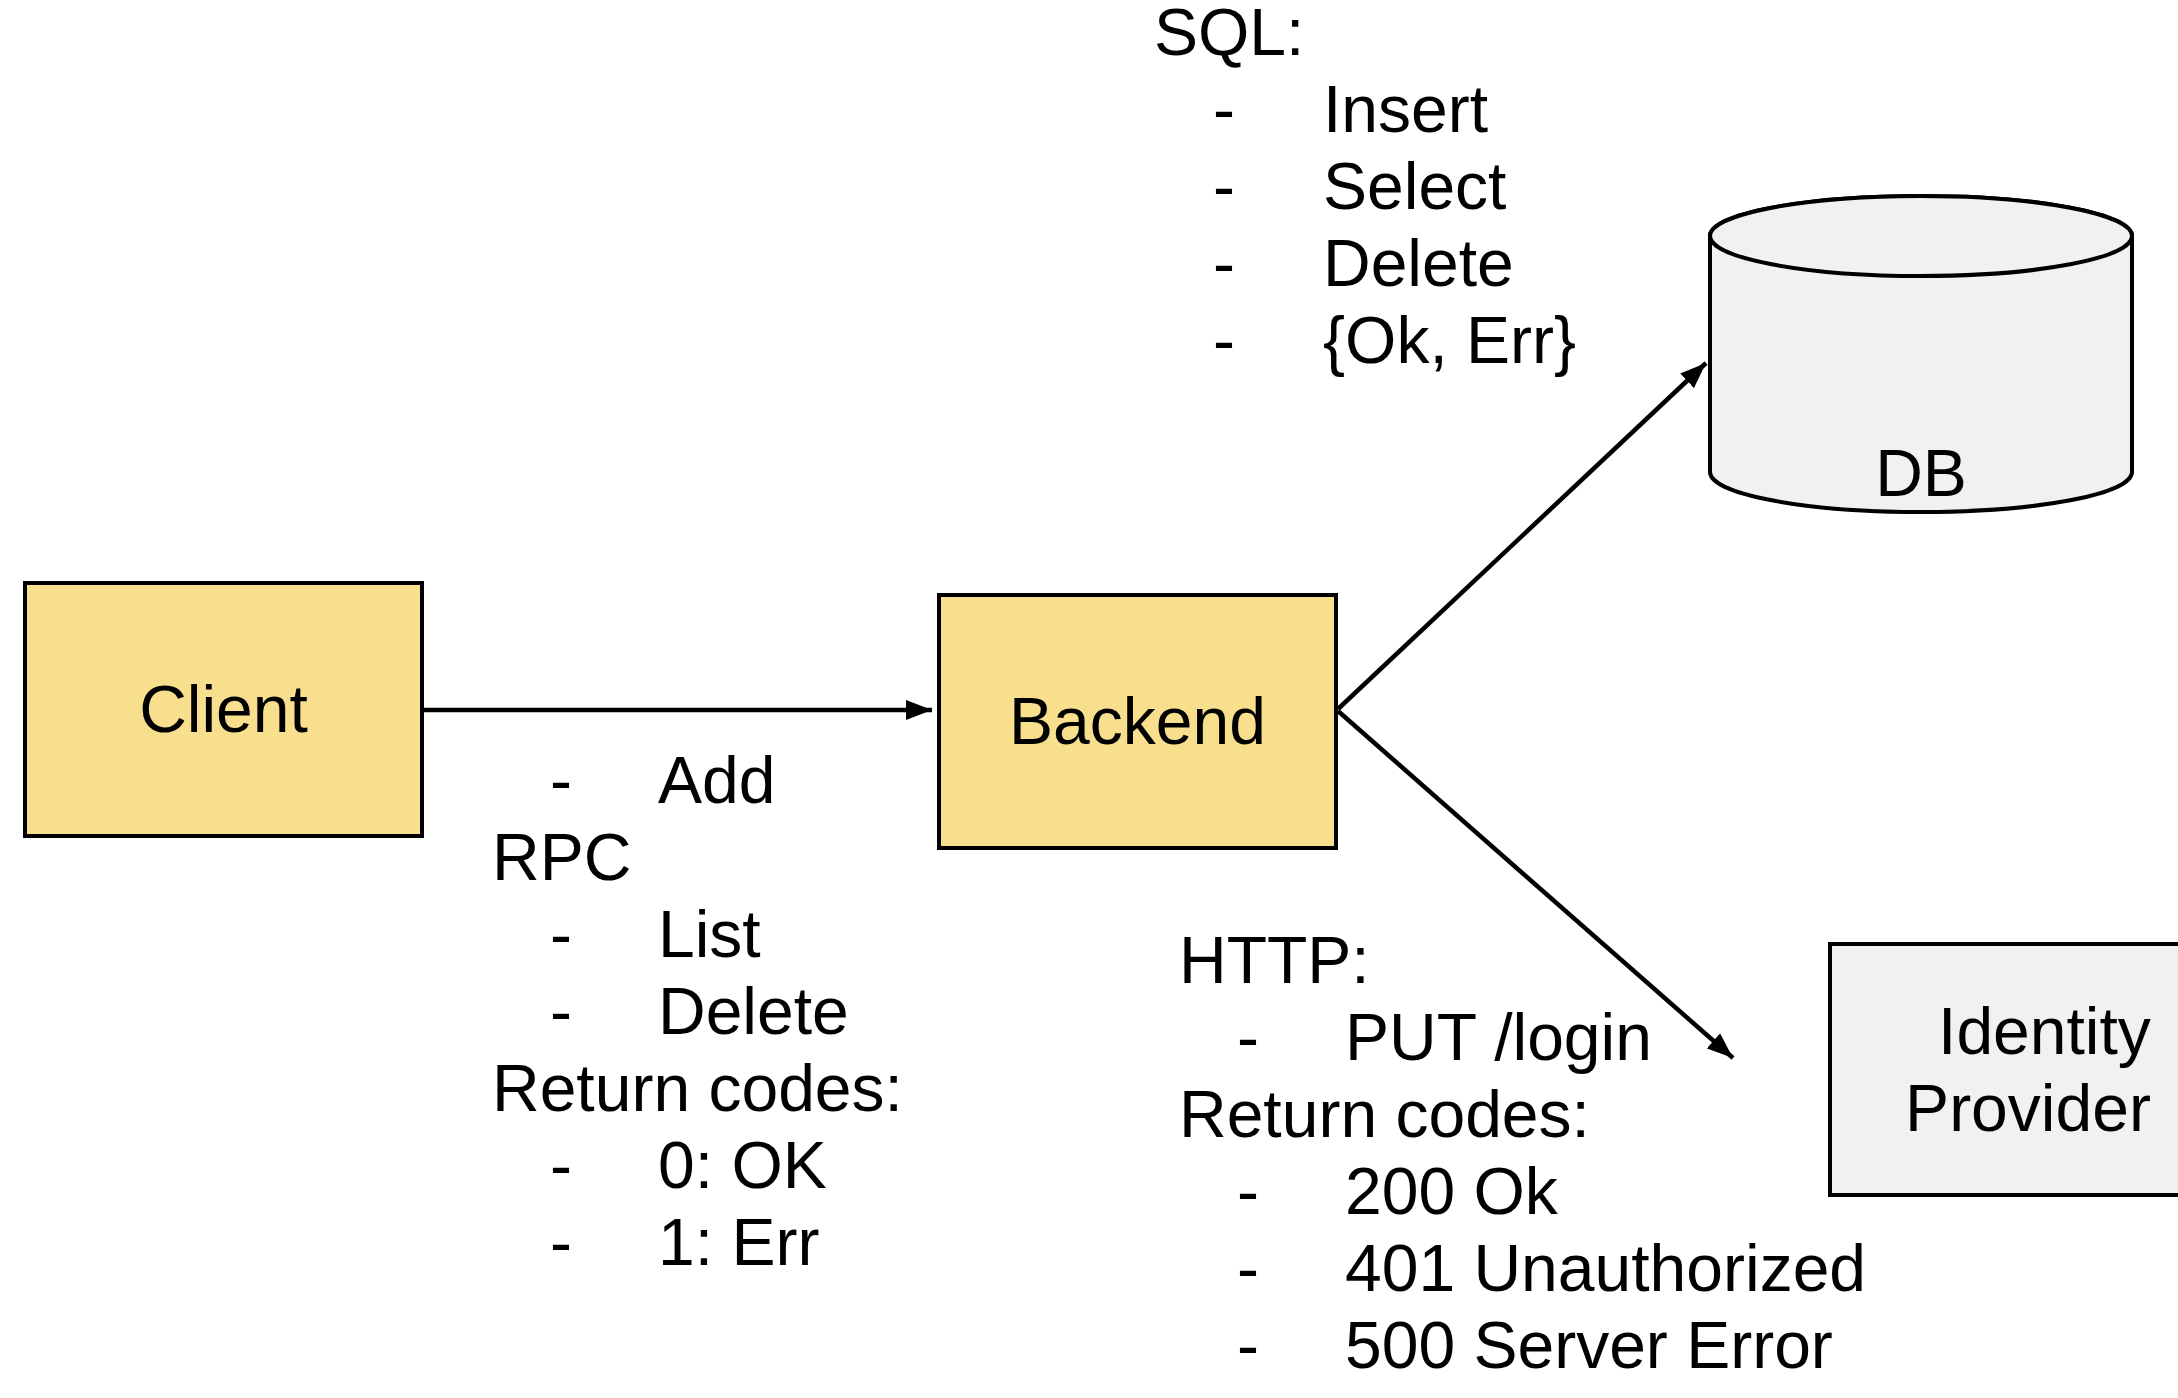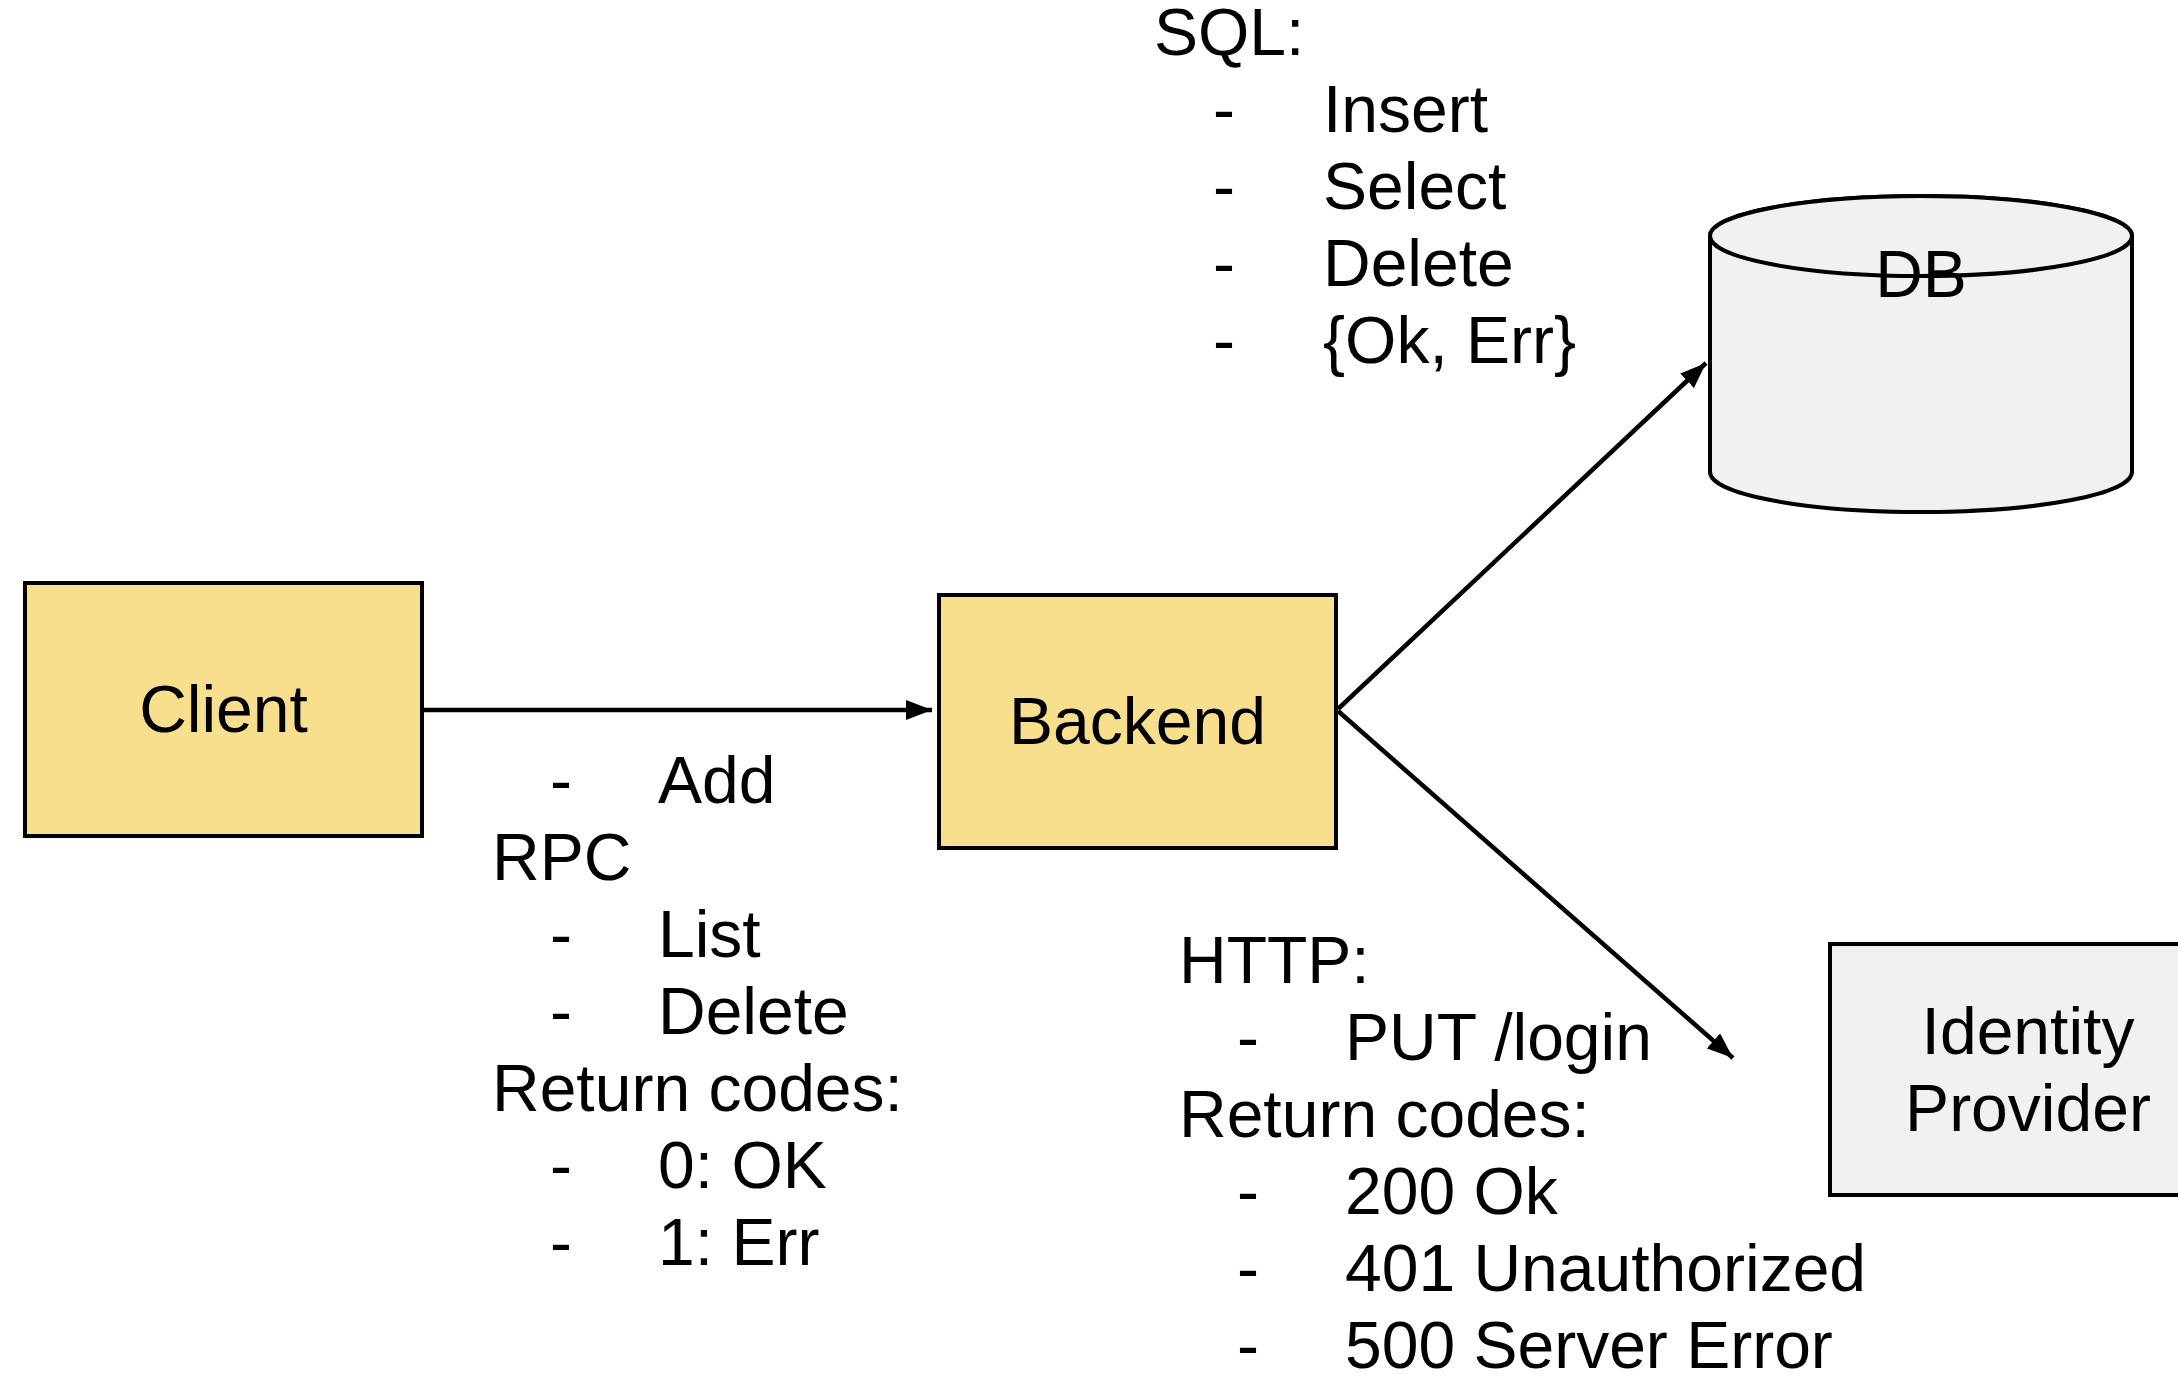--- a/index.html
+++ b/index.html
@@ -32,37 +32,37 @@
     stroke: var(--ink, #000000);
     stroke-width: 4;
   }
   .node {
     position: absolute;
     box-sizing: border-box;
     border: 4px solid var(--ink, #000000);
     display: flex;
     align-items: center;
     justify-content: center;
-    text-align: center;
+    text-align: right;
     font-size: 66px;
     line-height: 77px;
   }
   .node-yellow { background: var(--yellow, #F7DF8D); }
   .node-gray   { background: var(--gray, #F1F1F1); }
   .node-client  { left: 23px;   top: 581px; width: 401px; height: 257px; }
   .node-backend { left: 937px;  top: 593px; width: 401px; height: 257px; }
   .node-idp     { left: 1828px; top: 942px; width: 400px; height: 255px; }
   .db-label {
     position: absolute;
     left: 1710px;
     top: 236px;
     width: 422px;
     height: 276px;
     display: flex;
-    align-items: flex-start;
+    align-items: flex-end;
     justify-content: center;
     font-size: 66px;
     line-height: 77px;
   }
   .note {
     position: absolute;
     font-size: 66px;
     line-height: 77px;
     white-space: nowrap;
   }

